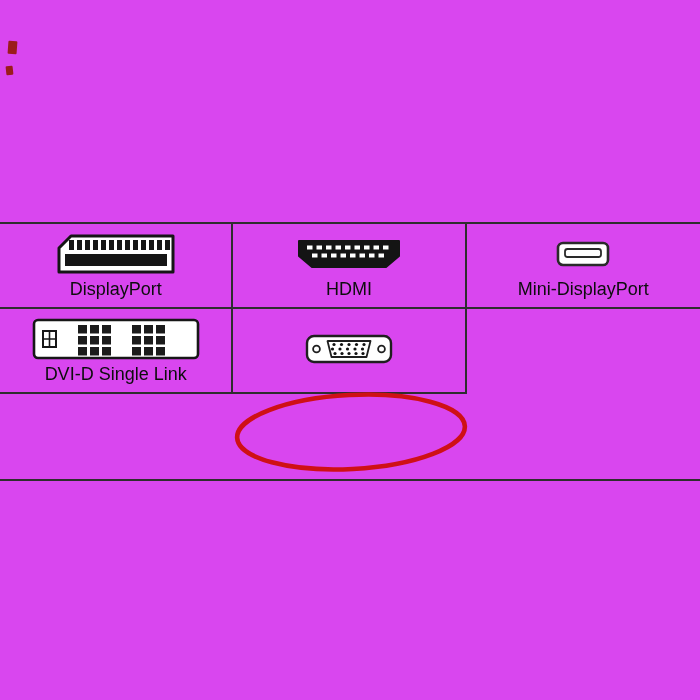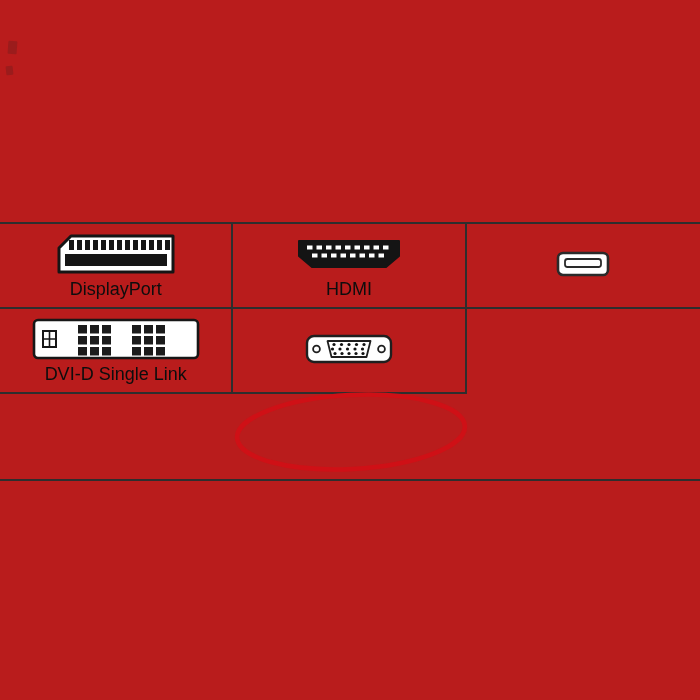--- a/index.html
+++ b/index.html
@@ -1,19 +1,19 @@
 <!DOCTYPE html>
 <html><head>
 <meta charset="utf-8">
 <style>
   :root{ --line:#2e2e2e; }
   *{ box-sizing:border-box; }
   html,body{ margin:0; padding:0; }
   body{ background:#ffffff; font-family:"Liberation Sans", sans-serif; }
-  .page{ position:relative; width:700px; height:700px; background:#b91c1c; overflow:hidden; }
+  .page{ position:relative; width:700px; height:700px; background:#d946ef; overflow:hidden; }
 
   .grid{
     position:absolute; left:0; top:222px; width:700px; height:259px;
     display:grid; grid-template-columns:1fr 1fr 1fr; grid-template-rows:1fr 1fr 1fr;
     border-top:2px solid var(--line); border-bottom:2px solid var(--line);
   }
   .cell{
     display:flex; flex-direction:column; align-items:center;
     border-right:2px solid var(--line); border-bottom:2px solid var(--line);
     padding:4px 2px 7px;
@@ -93,20 +93,21 @@
       <div class="cell-label">HDMI</div>
     </div>
 
     <div class="cell">
       <div class="icon-wrap">
         <svg width="54" height="32" viewBox="0 0 54 32">
           <rect x="2" y="5" width="50" height="22" rx="5" fill="#fff" stroke="#2a2a2a" stroke-width="2.6"></rect>
           <rect x="9" y="11" width="36" height="8" rx="2.5" fill="#fff" stroke="#2a2a2a" stroke-width="1.8"></rect>
         </svg>
       </div>
+      <div class="cell-label">Mini-DisplayPort</div>
     </div>
 
 
 
     <div class="cell">
       <div class="icon-wrap">
         <svg width="168" height="44" viewBox="0 0 168 44">
           <rect x="2" y="3" width="164" height="38" rx="4" fill="#fff" stroke="#171717" stroke-width="2.6"></rect>
           <rect x="11" y="14" width="13" height="16" fill="#fff" stroke="#171717" stroke-width="2"></rect>
           <path d="M17.5 14 V30 M11 22 H24" stroke="#171717" stroke-width="1.6"></path>

